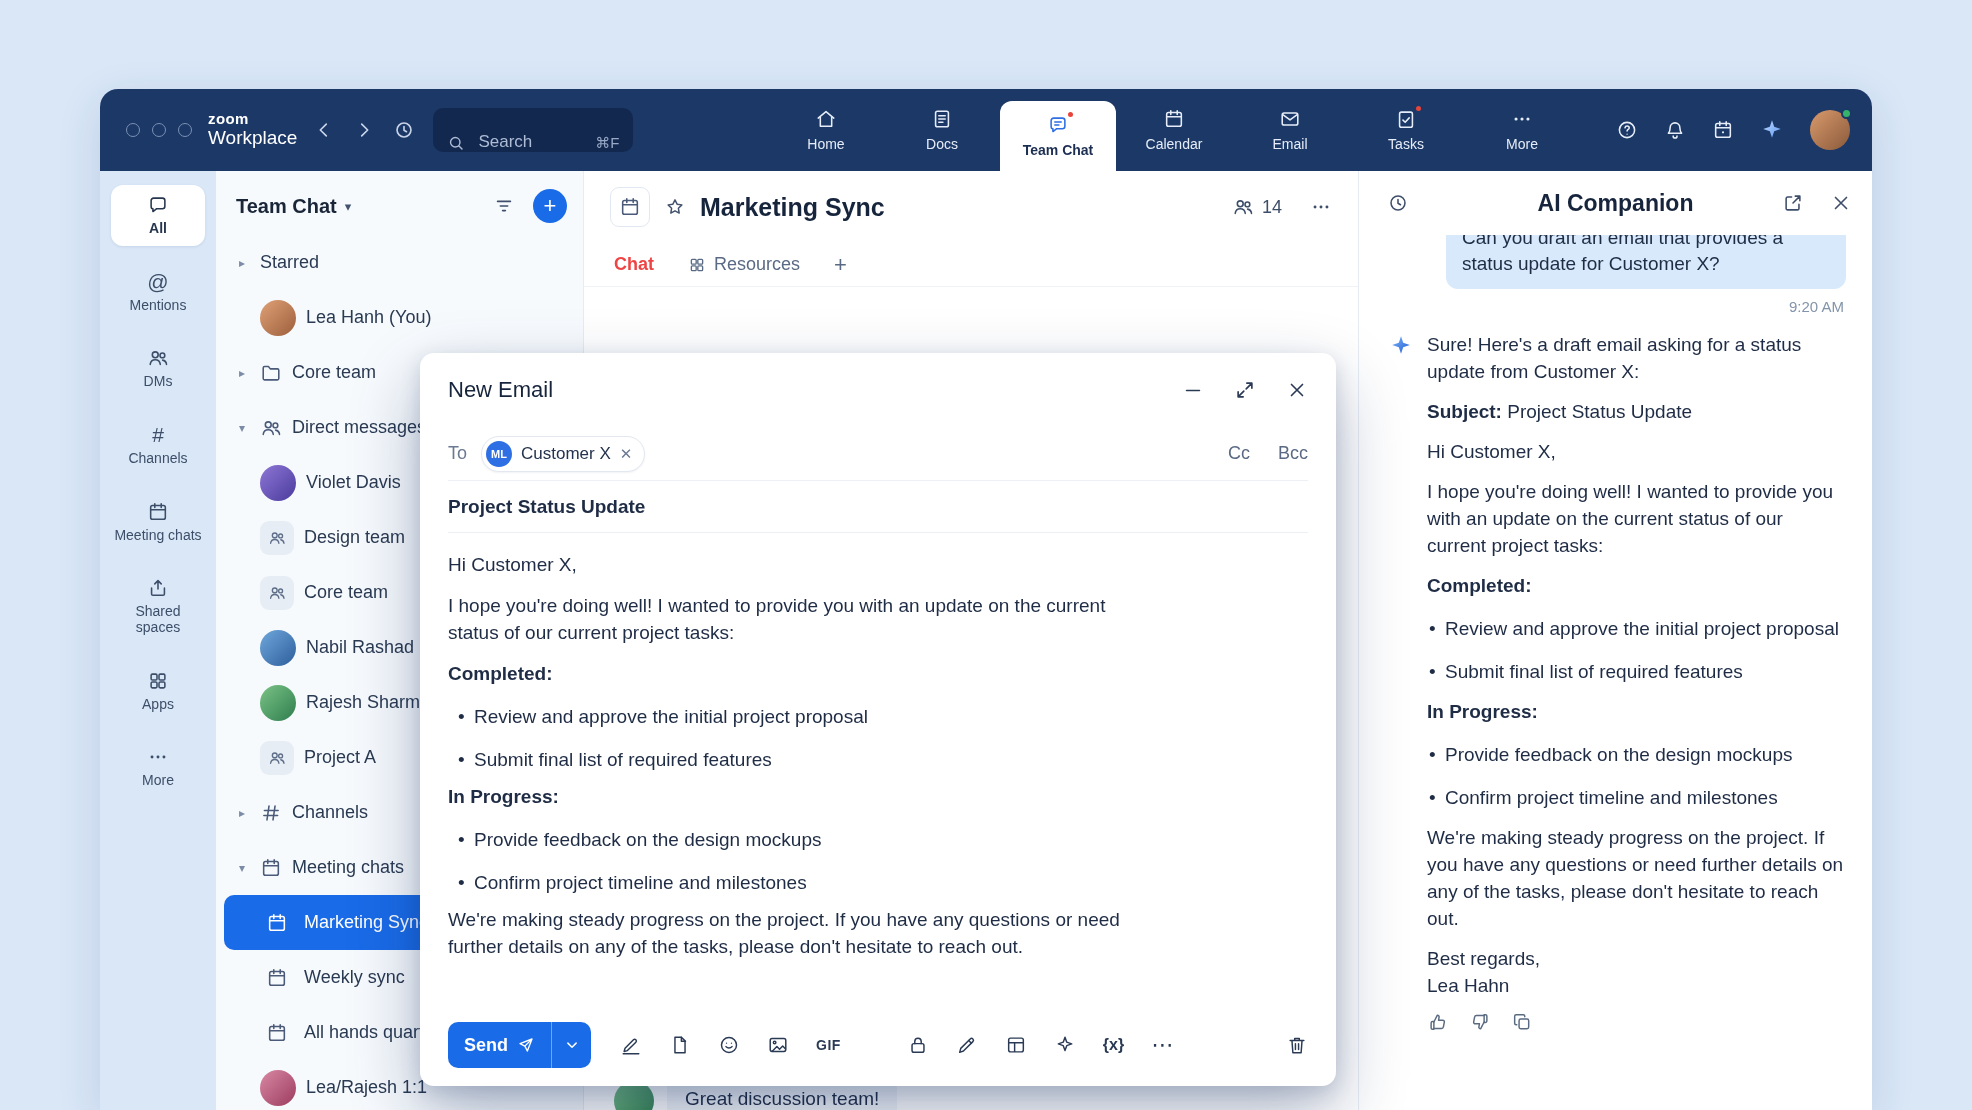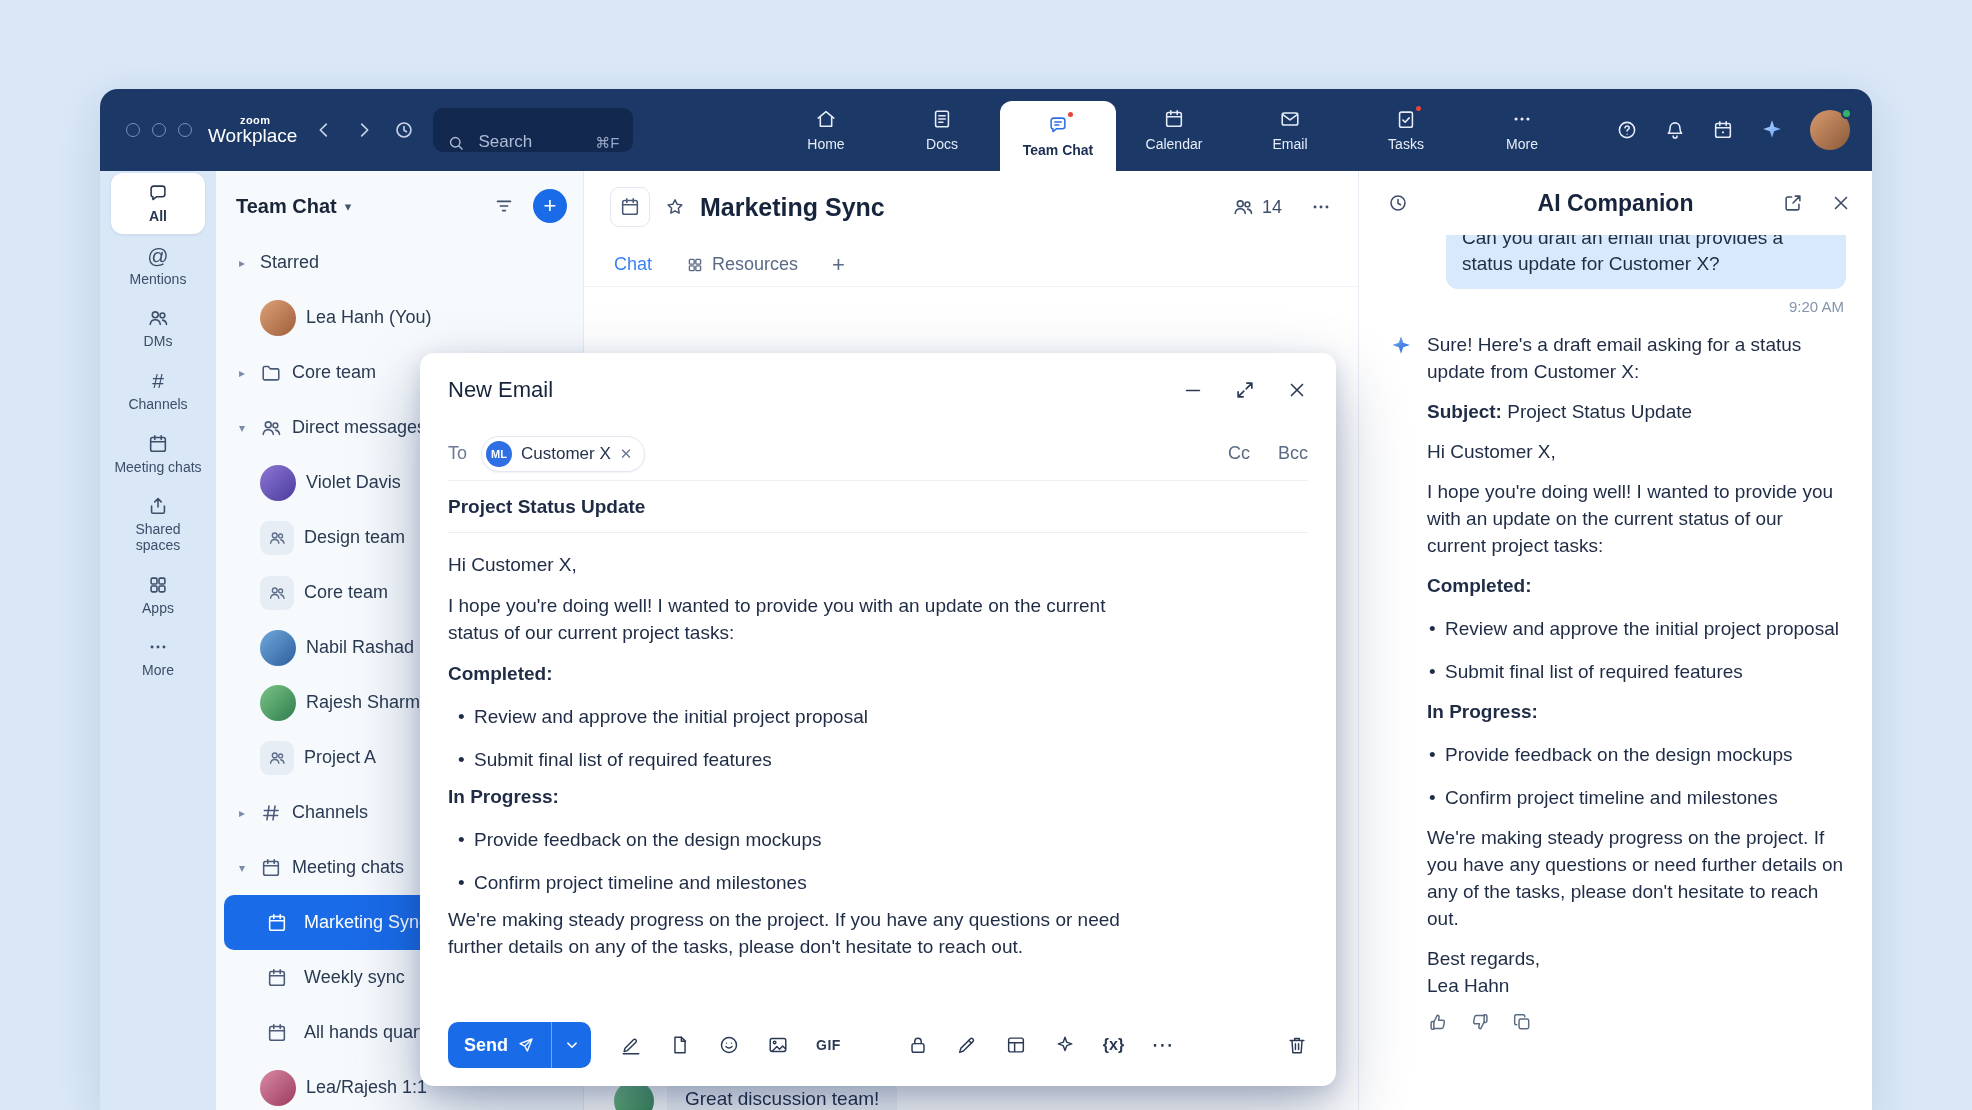--- a/index.html
+++ b/index.html
@@ -25,21 +25,21 @@
   }
 
   
   .topbar {
     flex:0 0 82px; background:#1B3867; display:flex; align-items:center;
     padding:0 22px 0 26px; position:relative;
   }
   .traffic { display:flex; gap:12px; margin-right:16px; }
   .dot-btn { width:14px; height:14px; border-radius:50%; border:1.6px solid #7C90B4; }
   .logo { color:#fff; line-height:1.1; margin-right:16px; }
-  .logo .l1 { font-size:11px; font-weight:700; letter-spacing:.4px;margin-left:32px; }
+  .logo .l1 { font-size:15px; font-weight:700; letter-spacing:.4px; }
   .logo .l2 { font-size:19px; font-weight:400; }
   .nav-btns { display:flex; align-items:center; gap:18px; color:#C7D3E8; margin-right:18px; }
   .search-pill {
     width:200px; height:44px; border-radius:10px; background:rgba(8,22,50,.45);
     display:flex; align-items:flex-end; gap:13px; padding:0 14px; color:#AEBCD6; font-size:17px;
   }
   .search-shortcut { margin-left:auto; font-size:15px; color:#98A8C6; }
 
   .tabs { margin-left:auto; display:flex; align-items:center; height:82px; }
   .tab {
@@ -68,21 +68,21 @@
     position:absolute; top:-2px; right:-2px; width:11px; height:11px;
     background:#35B36B; border-radius:50%; border:2.5px solid #1B3867;
   }
 
   
   .window-body { flex:1; display:flex; min-height:0; position:relative; }
 
   
   .rail {
     flex:0 0 116px; display:flex; flex-direction:column; align-items:center;
-    padding-top:2px; gap:2px; color:#3D4E68;
+    padding-top:14px; gap:16px; color:#3D4E68;
   }
   .rail-item {
     width:94px; display:flex; flex-direction:column; align-items:center; gap:5px;
     padding:9px 2px; border-radius:12px; font-size:14px; text-align:center; line-height:1.12;
   }
   .rail-item.active { background:#fff; box-shadow:0 1px 3px rgba(30,60,110,.10); color:#27364F; font-weight:700; }
   .rail-glyph { font-size:21px; line-height:22px; font-weight:400; }
 
   
   .sidebar {
@@ -130,21 +130,21 @@
     display:flex; align-items:center; justify-content:center; color:#4A5A78;
   }
   .star-btn { color:#42526E; display:flex; }
   .main-title { font-size:25px; font-weight:700; color:#16243C; }
   .header-right { margin-left:auto; display:flex; align-items:center; gap:28px; color:#3E4E6A; }
   .members { display:flex; align-items:center; gap:8px; font-size:18px; }
   .main-tabs {
     flex:0 0 44px; display:flex; align-items:center; gap:34px; padding:0 30px;
     color:#5A6A84; font-size:18px; border-bottom:1px solid #EFF2F7;
   }
-  .mtab.active { color:#3b82f6; font-weight:400; }
+  .mtab.active { color:#ef4444; font-weight:700; }
   .mtab.resources { display:flex; align-items:center; gap:8px; }
   .plus-tab { font-size:22px; color:#5A6A84; }
   .chat-body { flex:1; position:relative; overflow:hidden; }
   .chat-message { position:absolute; left:30px; top:788px; display:flex; gap:13px; align-items:flex-start; }
   .msg-avatar { width:40px; height:40px; border-radius:50%; margin-top:6px; }
   .msg-bubble {
     background:#F2F5F9; border-radius:4px 14px 14px 14px; padding:13px 18px;
     font-size:19px; color:#1F2C45;
   }
 

